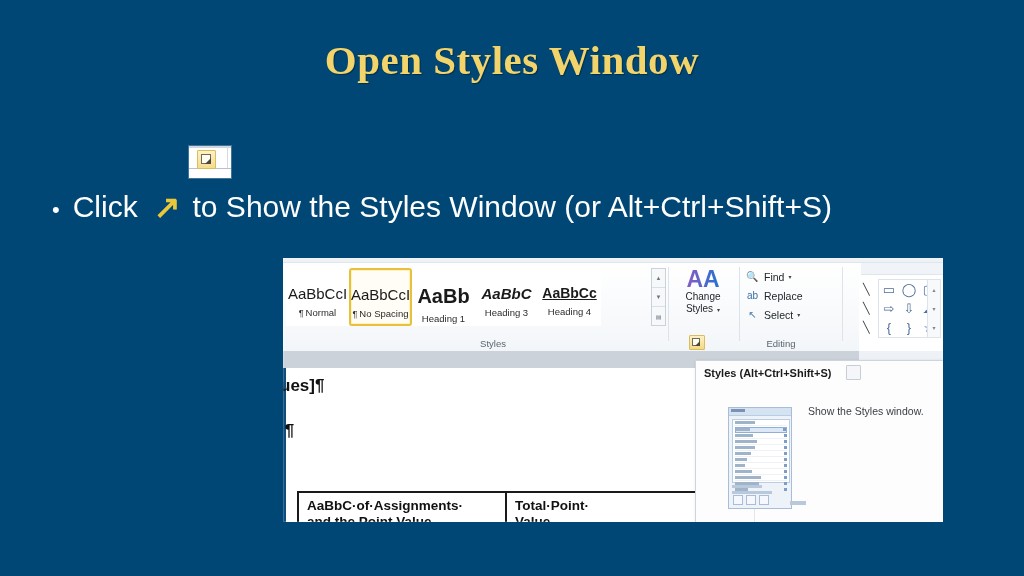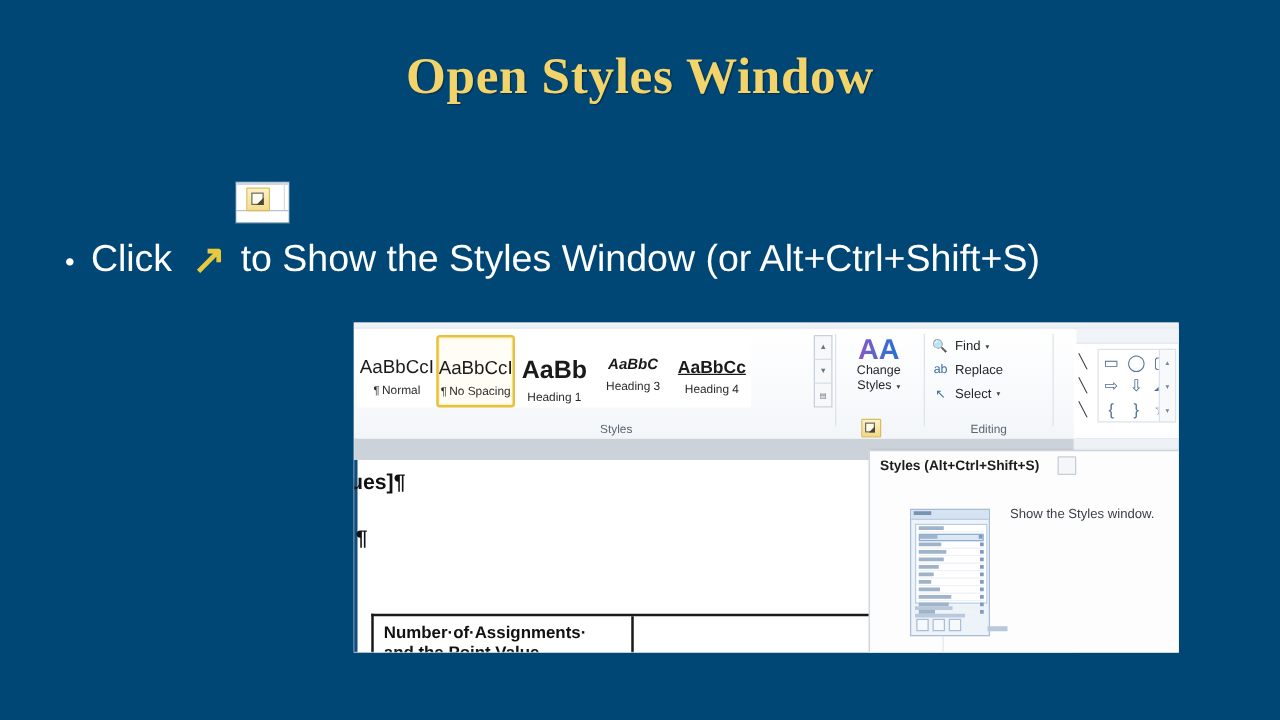--- a/index.html
+++ b/index.html
@@ -174,21 +174,21 @@
     font-size: 15px;
     color: #1a1a1a;
     line-height: 1.15;
     white-space: nowrap;
     overflow: hidden;
     max-width: 60px;
     font-family: "Liberation Sans", sans-serif;
     margin-top: 12px;
   }
   .style-preview.h1 { font-size: 20px; font-weight: bold; }
-  .style-preview.h3 { font-size: 12px; font-style: italic; font-weight: 600; }
+  .style-preview.h3 { font-size: 15px; font-style: italic; font-weight: 600; }
   .style-preview.h4 { font-size: 14px; font-weight: bold; text-decoration: underline; }
   .style-label {
     margin-top: 5px;
     font-size: 9.5px;
     color: #2b2b2b;
     white-space: nowrap;
   }
   .pilcrow { font-size: 9px; margin-right: 2px; }
 
   .gallery-scroll {
@@ -670,21 +670,21 @@
           <span class="ei-icon">↖</span>
           <span>Select</span>
           <span class="caret">▾</span>
         </div>
       </div>
 
       <div class="group-sep" style="left:559px;"></div>
 
       <div class="group-title" style="left:150px;width:120px;">Styles</div>
       <div class="styles-launcher"></div>
-      <div class="group-title" style="left:462px;width:92px;">Editing</div>
+      <div class="group-title" style="left:452px;width:92px;">Editing</div>
     </div>
 
     <div class="shapes-frag">
       <div class="shapes-head"></div>
       <div class="shape-arcs">
         <span style="top:2px;">╲</span>
         <span style="top:21px;">╲</span>
         <span style="top:40px;">╲</span>
       </div>
       <div class="shapes-grid">
@@ -705,22 +705,26 @@
       </div>
     </div>
 
     <div class="doc">
       <div class="doc-left-strip"></div>
       <div class="doc-ruler"></div>
       <div class="doc-text l1">ues]¶</div>
       <div class="doc-text l2">:¶</div>
       <div class="doc-table">
         <div class="doc-cell c1">
-          <div>Number·of·Assignments·</div>
+          <div>AaBbC·of·Assignments·</div>
           <div>and the Point Value</div>
+        </div>
+        <div class="doc-cell c2">
+          <div>Total·Point·</div>
+          <div>Value</div>
         </div>
       </div>
       <div class="table-marker">⌐</div>
     </div>
 
     <div class="ghost">
       <div class="ghost-top"></div>
       <div class="ghost-text">s Def</div>
       <div class="ghost-rule"></div>
     </div>

